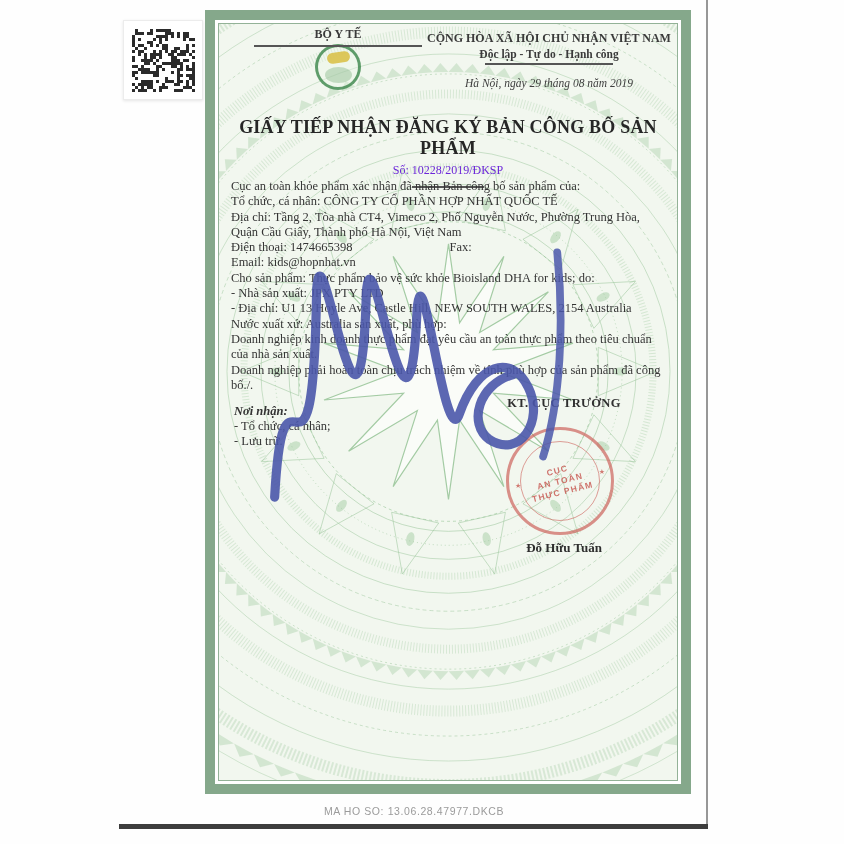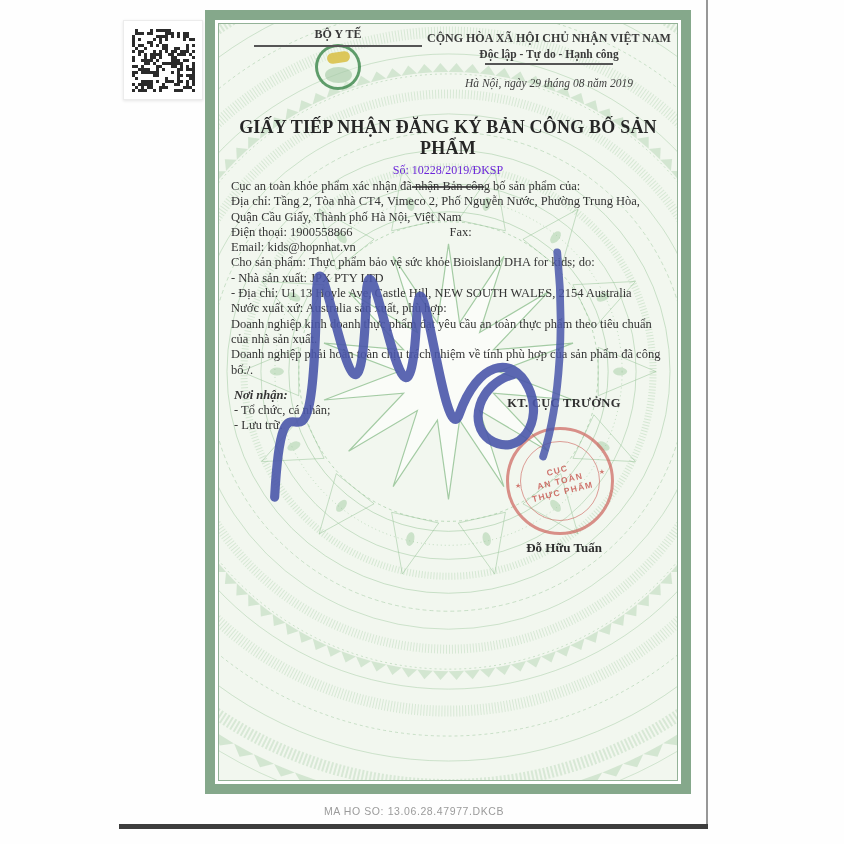--- a/index.html
+++ b/index.html
@@ -50,21 +50,21 @@
   .title-block{position:absolute;top:93px;left:0;width:100%;text-align:center;color:#262626}
   .title-main{font-weight:bold;font-size:18px;letter-spacing:.2px}
   .title-number{font-size:12px;margin-top:4px;color:#6d28d9}
   .title-rule{width:72px;height:2px;background:var(--rule);margin:8px auto 0}
 
   .body-block{position:absolute;top:155px;left:12px;right:9px;font-size:12.5px;line-height:15.3px;color:var(--ink)}
   .body-block p{margin:0}
   .contact-row{display:flex}
   .contact-row .phone{width:50%}
 
-  .recipients{position:absolute;top:364px;left:15px;font-size:12.5px;line-height:15px;color:var(--ink)}
+  .recipients{position:absolute;top:380px;left:15px;font-size:12.5px;line-height:15px;color:var(--ink)}
   .recipients .head{font-weight:bold;font-style:italic}
 
   .sig-block{position:absolute;top:372px;left:233px;width:224px;text-align:center;color:#2f2f2f}
   .sig-block .s1,.sig-block .s2{font-weight:bold;font-size:12.5px;letter-spacing:.3px}
 
   .stamp{position:absolute;top:403px;left:287px;width:108px;height:108px;border:3px solid rgba(204,96,89,.75);
     border-radius:50%;opacity:.92}
   .stamp:before{content:"";position:absolute;inset:11px;border:1.5px solid rgba(204,96,89,.65);border-radius:50%}
   .stamp-text{position:absolute;inset:0;display:flex;flex-direction:column;align-items:center;justify-content:center;
     transform:rotate(-14deg);color:rgba(196,78,70,.85);font-weight:bold;
@@ -573,24 +573,25 @@
 
       <div class="title-block">
         <div class="title-main">GIẤY TIẾP NHẬN ĐĂNG KÝ BẢN CÔNG BỐ SẢN PHẨM</div>
         <div class="title-number">Số: 10228/2019/ĐKSP</div>
         <div class="title-rule"></div>
       </div>
 
       <div class="body-block">
         <div>
             <p>Cục an toàn khỏe phẩm xác nhận đã nhận Bản công bố sản phẩm của:</p>
+            <p>Tổ chức, cá nhân: CÔNG TY CỔ PHẦN HỢP NHẤT QUỐC TẾ</p>
             <p>Địa chỉ: Tầng 2, Tòa nhà CT4, Vimeco 2, Phố Nguyễn Nước, Phường Trung Hòa, Quận Cầu Giấy, Thành phố Hà Nội, Việt Nam</p>
           </div>
         <p class="contact-row">
-          <span class="phone">Điện thoại: 1900558866</span>
+          <span class="phone">Điện thoại: 1474665398</span>
           <span class="fax">Fax:</span>
         </p>
         <div>
             <p>Email: kids@hopnhat.vn</p>
             <p>Cho sản phẩm: Thực phẩm bảo vệ sức khỏe Bioisland DHA for kids; do:</p>
             <p>- Nhà sản xuất: JPX PTY LTD</p>
             <p>- Địa chỉ: U1 13 Hoyle Ave, Castle Hill, NEW SOUTH WALES, 2154 Australia</p>
             <p>Nước xuất xứ: Australia sản xuất, phù hợp:</p>
             <p>Doanh nghiệp kinh doanh thực phẩm đạt yêu cầu an toàn thực phẩm theo tiêu chuẩn của nhà sản xuất.</p>
             <p>Doanh nghiệp phải hoàn toàn chịu trách nhiệm về tính phù hợp của sản phẩm đã công bố./.</p>

